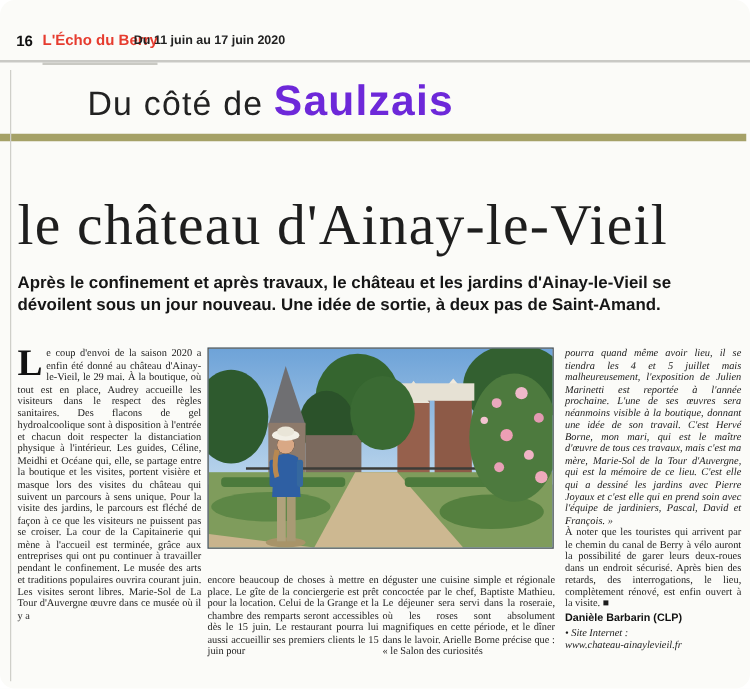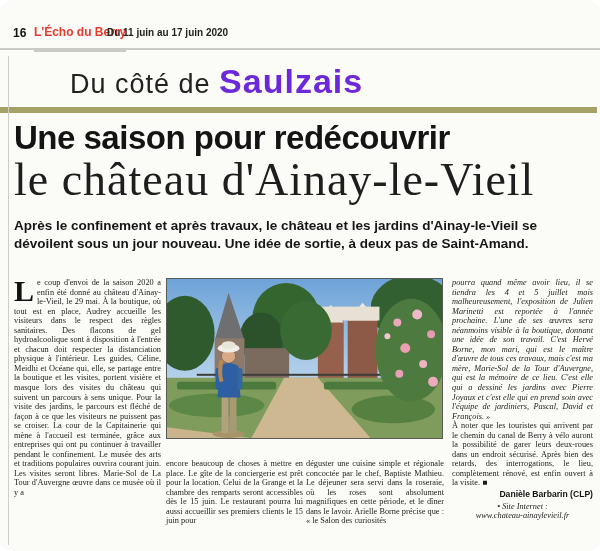--- a/index.html
+++ b/index.html
@@ -35,23 +35,23 @@
   
   .bodycol{position:absolute;font-family:"Liberation Serif",serif;
     font-size:8.3px;line-height:9.55px;text-align:justify;color:#1c1c1c;}
   .col1{left:14px;top:278px;width:147px;}
   .col2{left:166px;top:459px;width:137px;}
   .col3{left:306px;top:459px;width:138px;}
   .col4{left:452px;top:278px;width:141px;}
   .quote-italic{font-style:italic;}
   .dropcap{float:left;font-family:"Liberation Serif",serif;font-weight:bold;
     font-size:30px;line-height:26px;padding-right:3px;color:#111;}
-  .byline{margin-top:2px;text-align:right;font-family:"Liberation Sans",sans-serif;
+  .byline{margin-top:2px;text-align:left;font-family:"Liberation Sans",sans-serif;
     font-weight:bold;font-size:8.6px;color:#111;}
-  .website{margin-top:2px;font-style:italic;text-align:center;}
+  .website{margin-top:2px;font-style:italic;text-align:left;}
   
   .photo{position:absolute;left:166px;top:278px;width:277px;height:161px;
     border:1px solid #5a5a55;box-sizing:border-box;background:#9cc0e2;}
   .photo svg{display:block;width:100%;height:100%;}
   .caption{position:absolute;left:166px;top:444px;width:284px;
     font-size:9.3px;font-weight:bold;color:#111;line-height:11px;}
   .cap-icon{display:inline-block;width:8px;height:7px;background:#111;
     margin-right:3px;vertical-align:middle;position:relative;top:-1px;}
   .cap-icon::after{content:"";display:block;width:3px;height:2px;background:#fbfbf8;margin:2px 0 0 1px;}
 </style>
@@ -62,21 +62,20 @@
 
   <div class="pagenum">16</div>
   <div class="masthead">L'Écho du Berry</div>
   <div class="dateline">Du 11 juin au 17 juin 2020</div>
   <div class="header-rule"></div>
 
   <div class="section-title"><span class="section-kicker">Du côté de </span><span class="section-name">Saulzais</span></div>
   <div class="olive-bar"></div>
   <div class="left-rule"></div>
 
-  <h1 class="headline-bold" style="margin:0">Une saison pour redécouvrir</h1>
   <h2 class="headline-italic" style="margin:0">le château d'Ainay-le-Vieil</h2>
   <p class="standfirst" style="margin:0">Après le confinement et après travaux, le château et les jardins d'Ainay-le-Vieil se dévoilent sous un jour nouveau. Une idée de sortie, à deux pas de Saint-Amand.</p>
 
   <p class="bodycol col1" style="margin:0"><span class="dropcap">L</span><span>e coup d'envoi de la saison 2020 a enfin été donné au château d'Ainay-le-Vieil, le 29 mai. À la boutique, où tout est en place, Audrey accueille les visiteurs dans le respect des règles sanitaires. Des flacons de gel hydroalcoolique sont à disposition à l'entrée et chacun doit respecter la distanciation physique à l'intérieur. Les guides, Céline, Meidhi et Océane qui, elle, se partage entre la boutique et les visites, portent visière et masque lors des visites du château qui suivent un parcours à sens unique. Pour la visite des jardins, le parcours est fléché de façon à ce que les visiteurs ne puissent pas se croiser. La cour de la Capitainerie qui mène à l'accueil est terminée, grâce aux entreprises qui ont pu continuer à travailler pendant le confinement. Le musée des arts et traditions populaires ouvrira courant juin. Les visites seront libres. Marie-Sol de La Tour d'Auvergne œuvre dans ce musée où il y a</span></p>
 
   <div class="photo">
     <svg viewBox="0 0 277 161" preserveAspectRatio="none">
       <defs>
         <linearGradient id="sky" x1="0" y1="0" x2="0" y2="1">
           <stop offset="0" stop-color="#6ea3d8"></stop>

